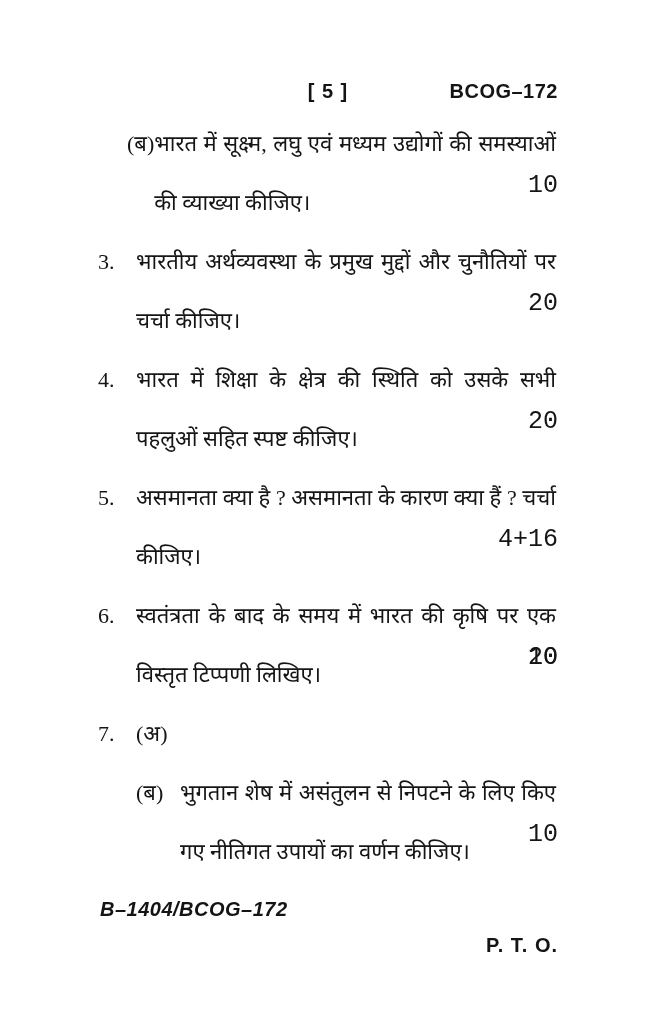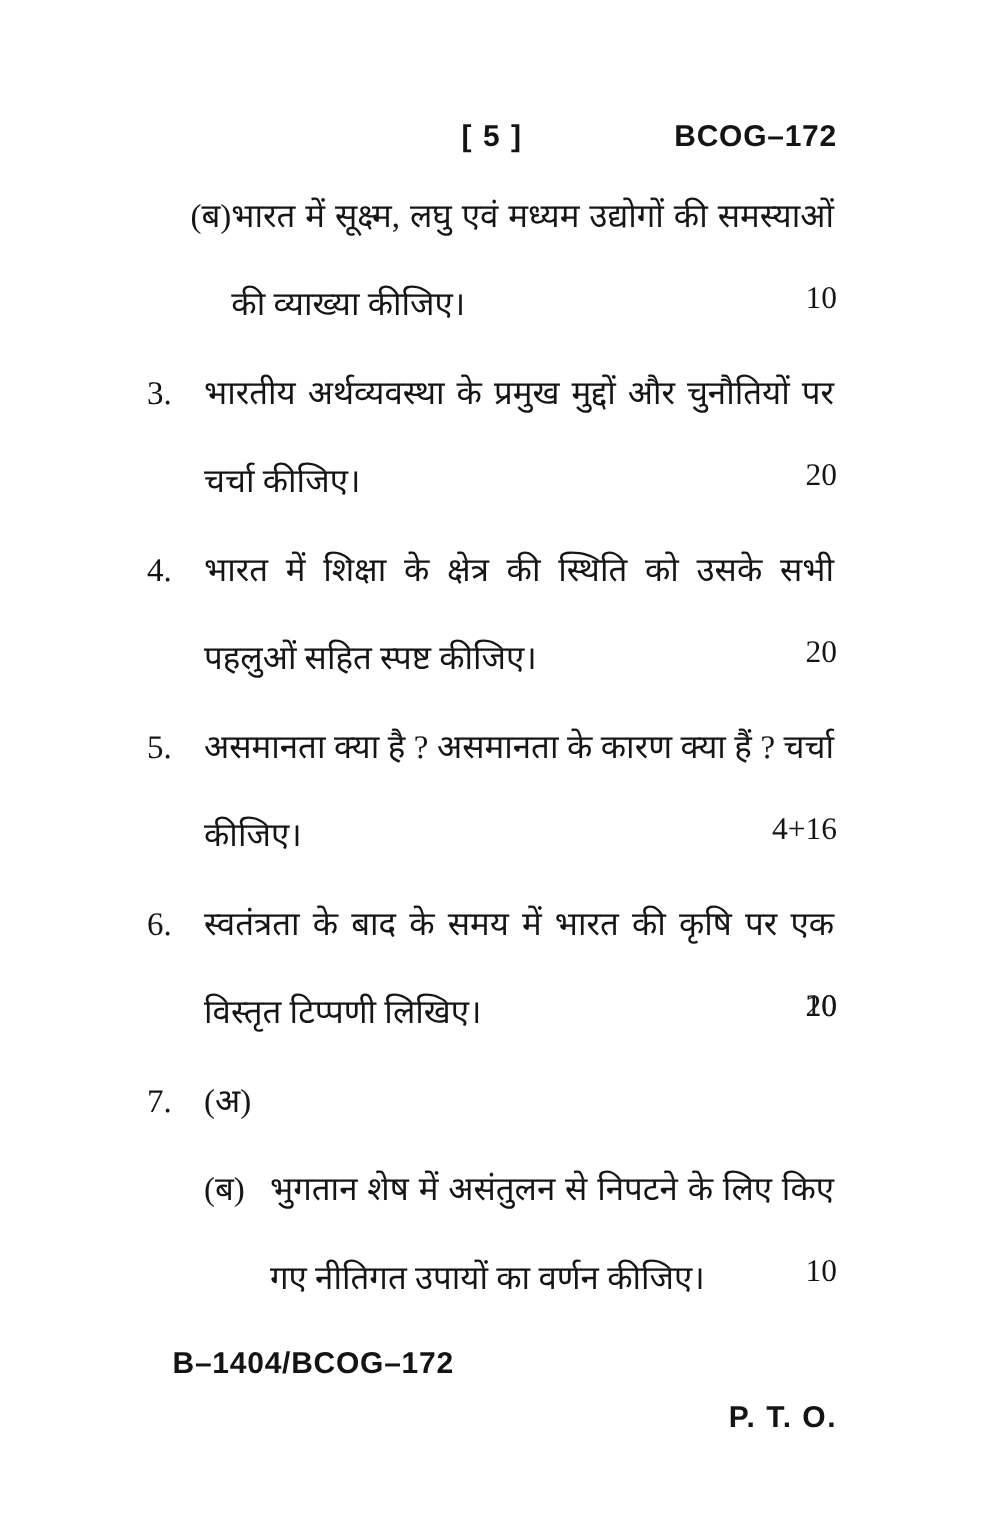--- a/index.html
+++ b/index.html
@@ -73,43 +73,44 @@
   .q-text {
     flex: 1 1 auto;
     position: relative;
     text-align: justify;
     text-align-last: left;
     padding-right: 2px;
   }
   .q-marks {
     position: absolute;
     right: 0;
-    bottom: 4px;
-    font-family: Liberation Serif, serif;
-    font-size: 21px;
+    bottom: 17px;
+    font-family: Liberation Mono, monospace;
+    font-size: 25px;
     line-height: 59px;
     white-space: nowrap;
   }
   
   .page-footer {
     position: absolute;
     top: 898px;
     left: 98px;
     width: 460px;
     height: 30px;
     font-family: "Liberation Sans", "DejaVu Sans", sans-serif;
     font-weight: bold;
     font-size: 20px;
     color: #141414;
   }
   .footer-left {
     position: absolute;
-    left: 17px;
+    left: 2px;
     top: 0;
     letter-spacing: 0.5px;
+    font-style: italic;
   }
   .footer-right {
     position: absolute;
     right: 0;
     top: 0;
     letter-spacing: 1px;
     margin-top: 36px;
   }
 </style>
 </head>

